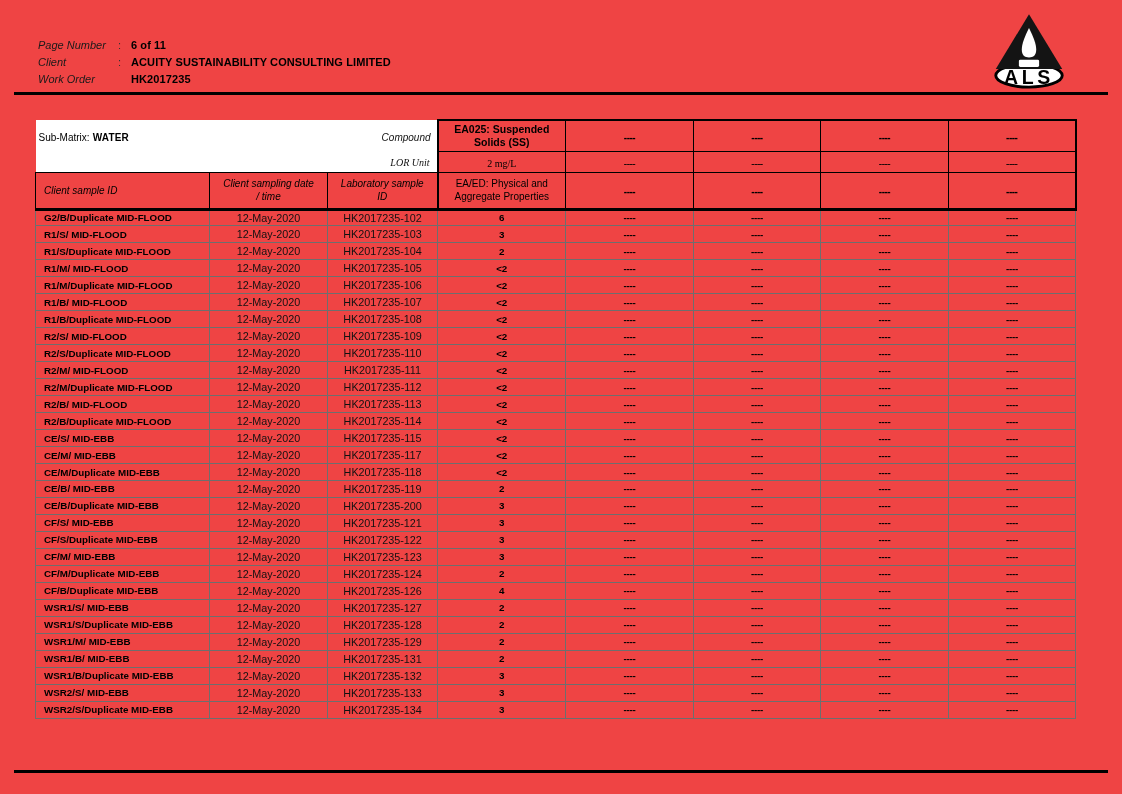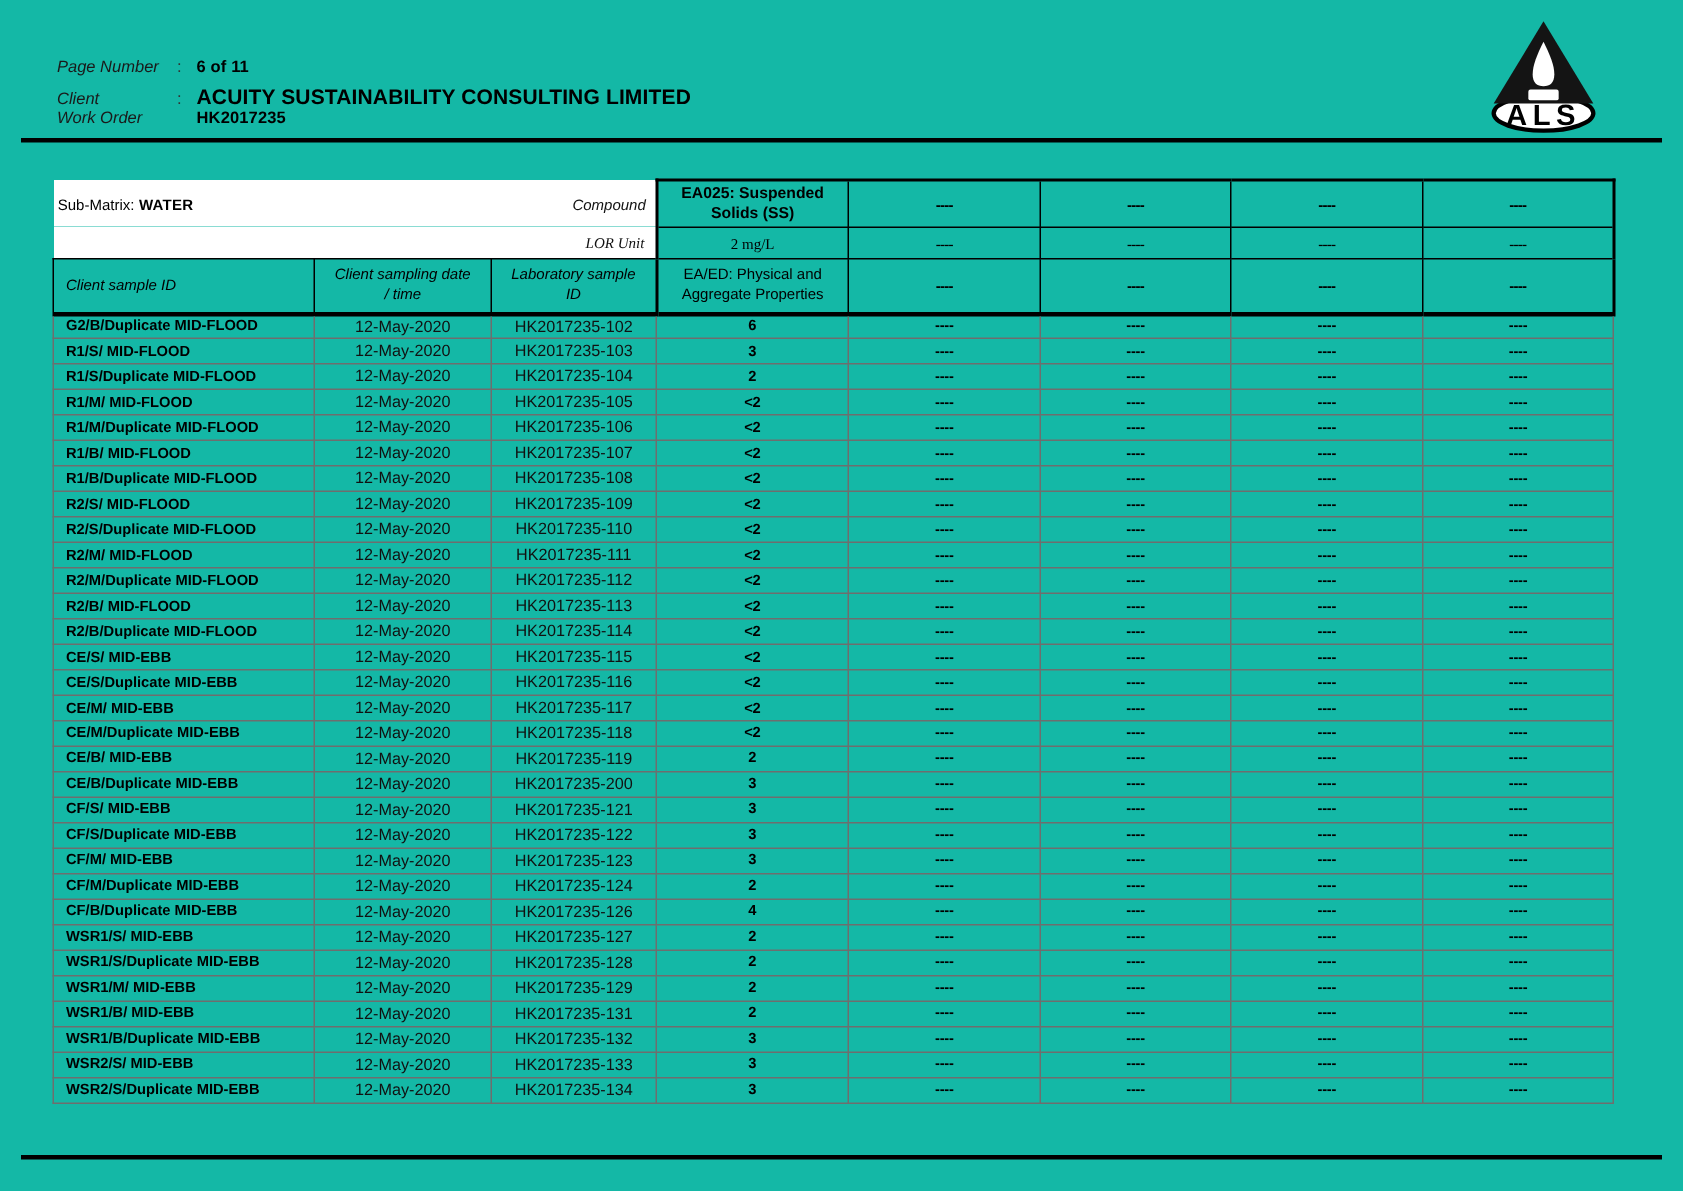--- a/index.html
+++ b/index.html
@@ -1,27 +1,27 @@
 <!DOCTYPE html>
 <html><head>
 <meta charset="utf-8">
 <style>
   html,body { margin:0; padding:0; background:#e8e8e8; }
   .page {
-    position:relative; width:1122px; height:794px; background:#14b8a6;
+    position:relative; width:1122px; height:794px; background:#ef4444;
     font-family:"Liberation Sans","DejaVu Sans",sans-serif; color:#000;
     overflow:hidden; margin:0 auto;
   }
   
   .header-info { position:absolute; left:38px; top:39px; }
   .hi-row { display:flex; align-items:baseline; height:17px; font-size:11px; }
   .hi-label { width:80px; font-style:italic; color:#1a1a1a; }
   .hi-colon { width:13px; color:#333; }
   .hi-value { font-weight:bold; letter-spacing:0.1px; }
-  .hi-row.small .hi-value { font-size:14px; }
+  .hi-row.small .hi-value { font-size:11px; }
   .rule { position:absolute; left:14px; right:14px; height:3px; background:#000; }
   .top-rule { top:92px; }
   .bottom-rule { top:770px; }
   
   .logo { position:absolute; top:12px; right:56px; width:74px; height:78px; }
   .logo svg { width:100%; height:100%; }
   
   table.report {
     position:absolute; left:35px; top:119px; width:1040px;
     border-collapse:collapse; table-layout:fixed;
@@ -284,30 +284,20 @@
           <td class="c-id">CE/S/ MID-EBB</td>
           <td class="c-mid">12-May-2020</td>
           <td class="c-mid">HK2017235-115</td>
           <td class="c-val">&lt;2</td>
           <td class="c-val">----</td>
           <td class="c-val">----</td>
           <td class="c-val">----</td>
           <td class="c-val">----</td>
         </tr>
         <tr>
-          <td class="c-id">CE/S/Duplicate MID-EBB</td>
-          <td class="c-mid">12-May-2020</td>
-          <td class="c-mid">HK2017235-116</td>
-          <td class="c-val">&lt;2</td>
-          <td class="c-val">----</td>
-          <td class="c-val">----</td>
-          <td class="c-val">----</td>
-          <td class="c-val">----</td>
-        </tr>
-        <tr>
           <td class="c-id">CE/M/ MID-EBB</td>
           <td class="c-mid">12-May-2020</td>
           <td class="c-mid">HK2017235-117</td>
           <td class="c-val">&lt;2</td>
           <td class="c-val">----</td>
           <td class="c-val">----</td>
           <td class="c-val">----</td>
           <td class="c-val">----</td>
         </tr>
         <tr>

